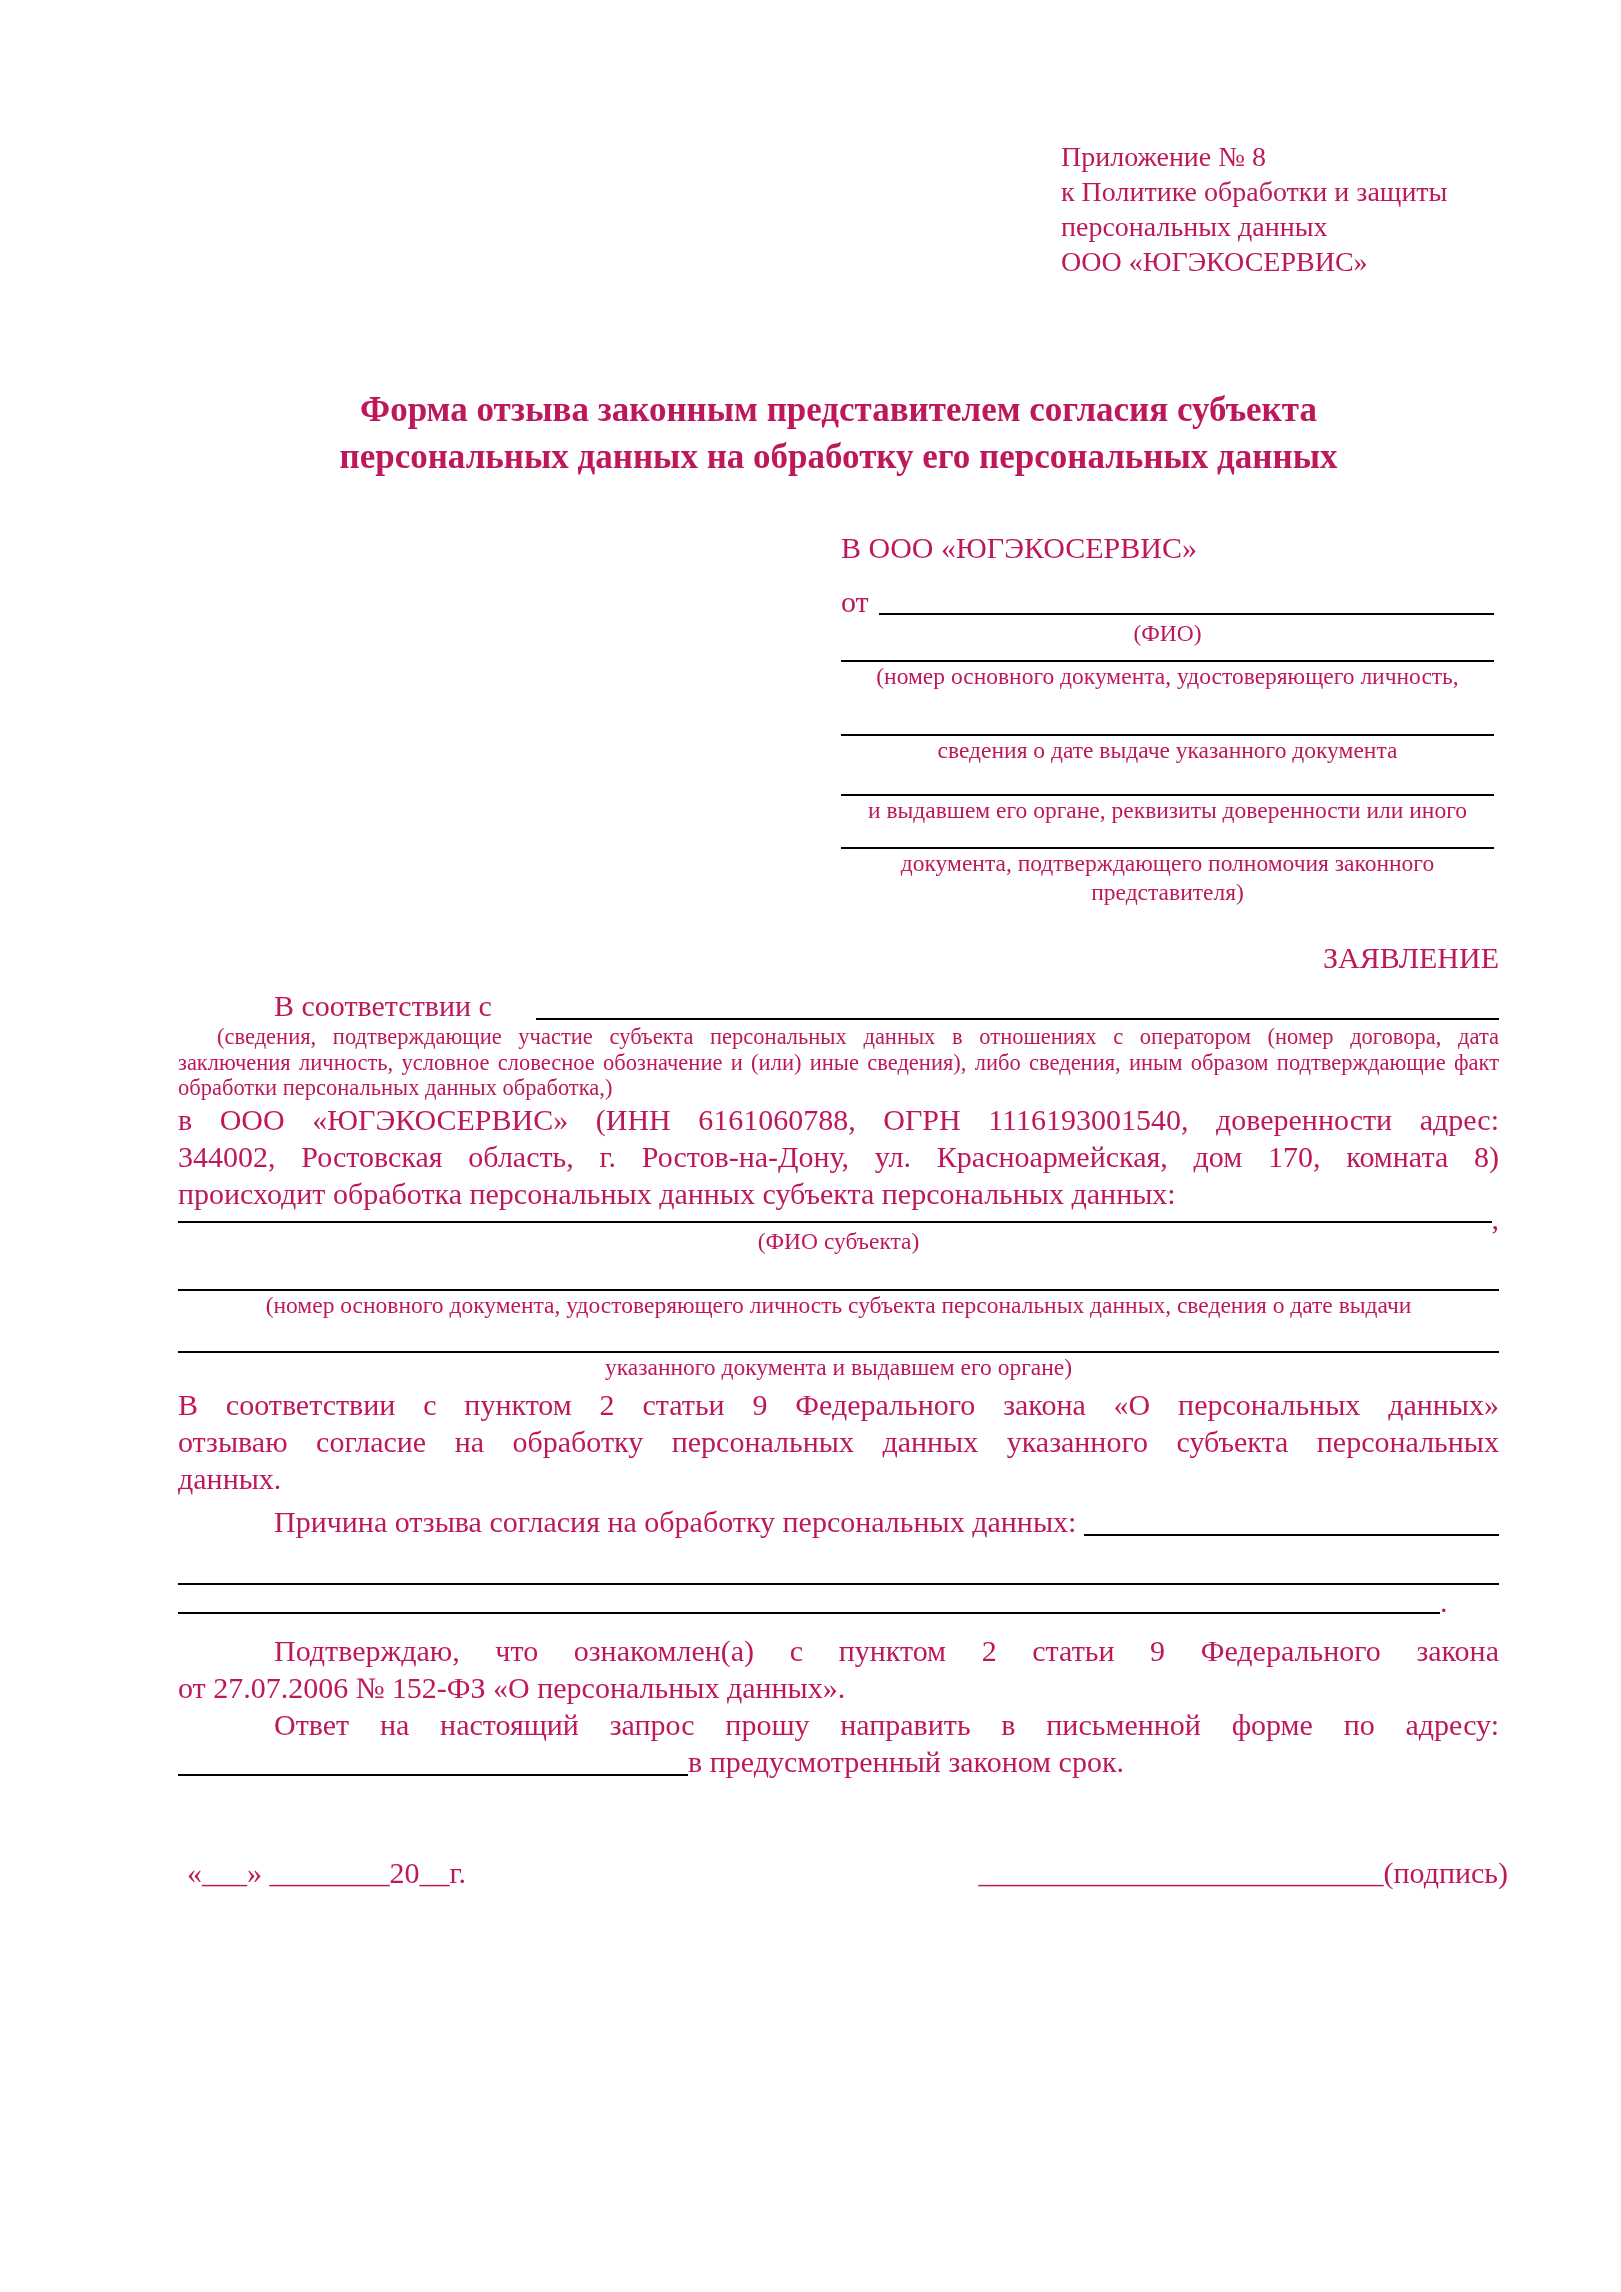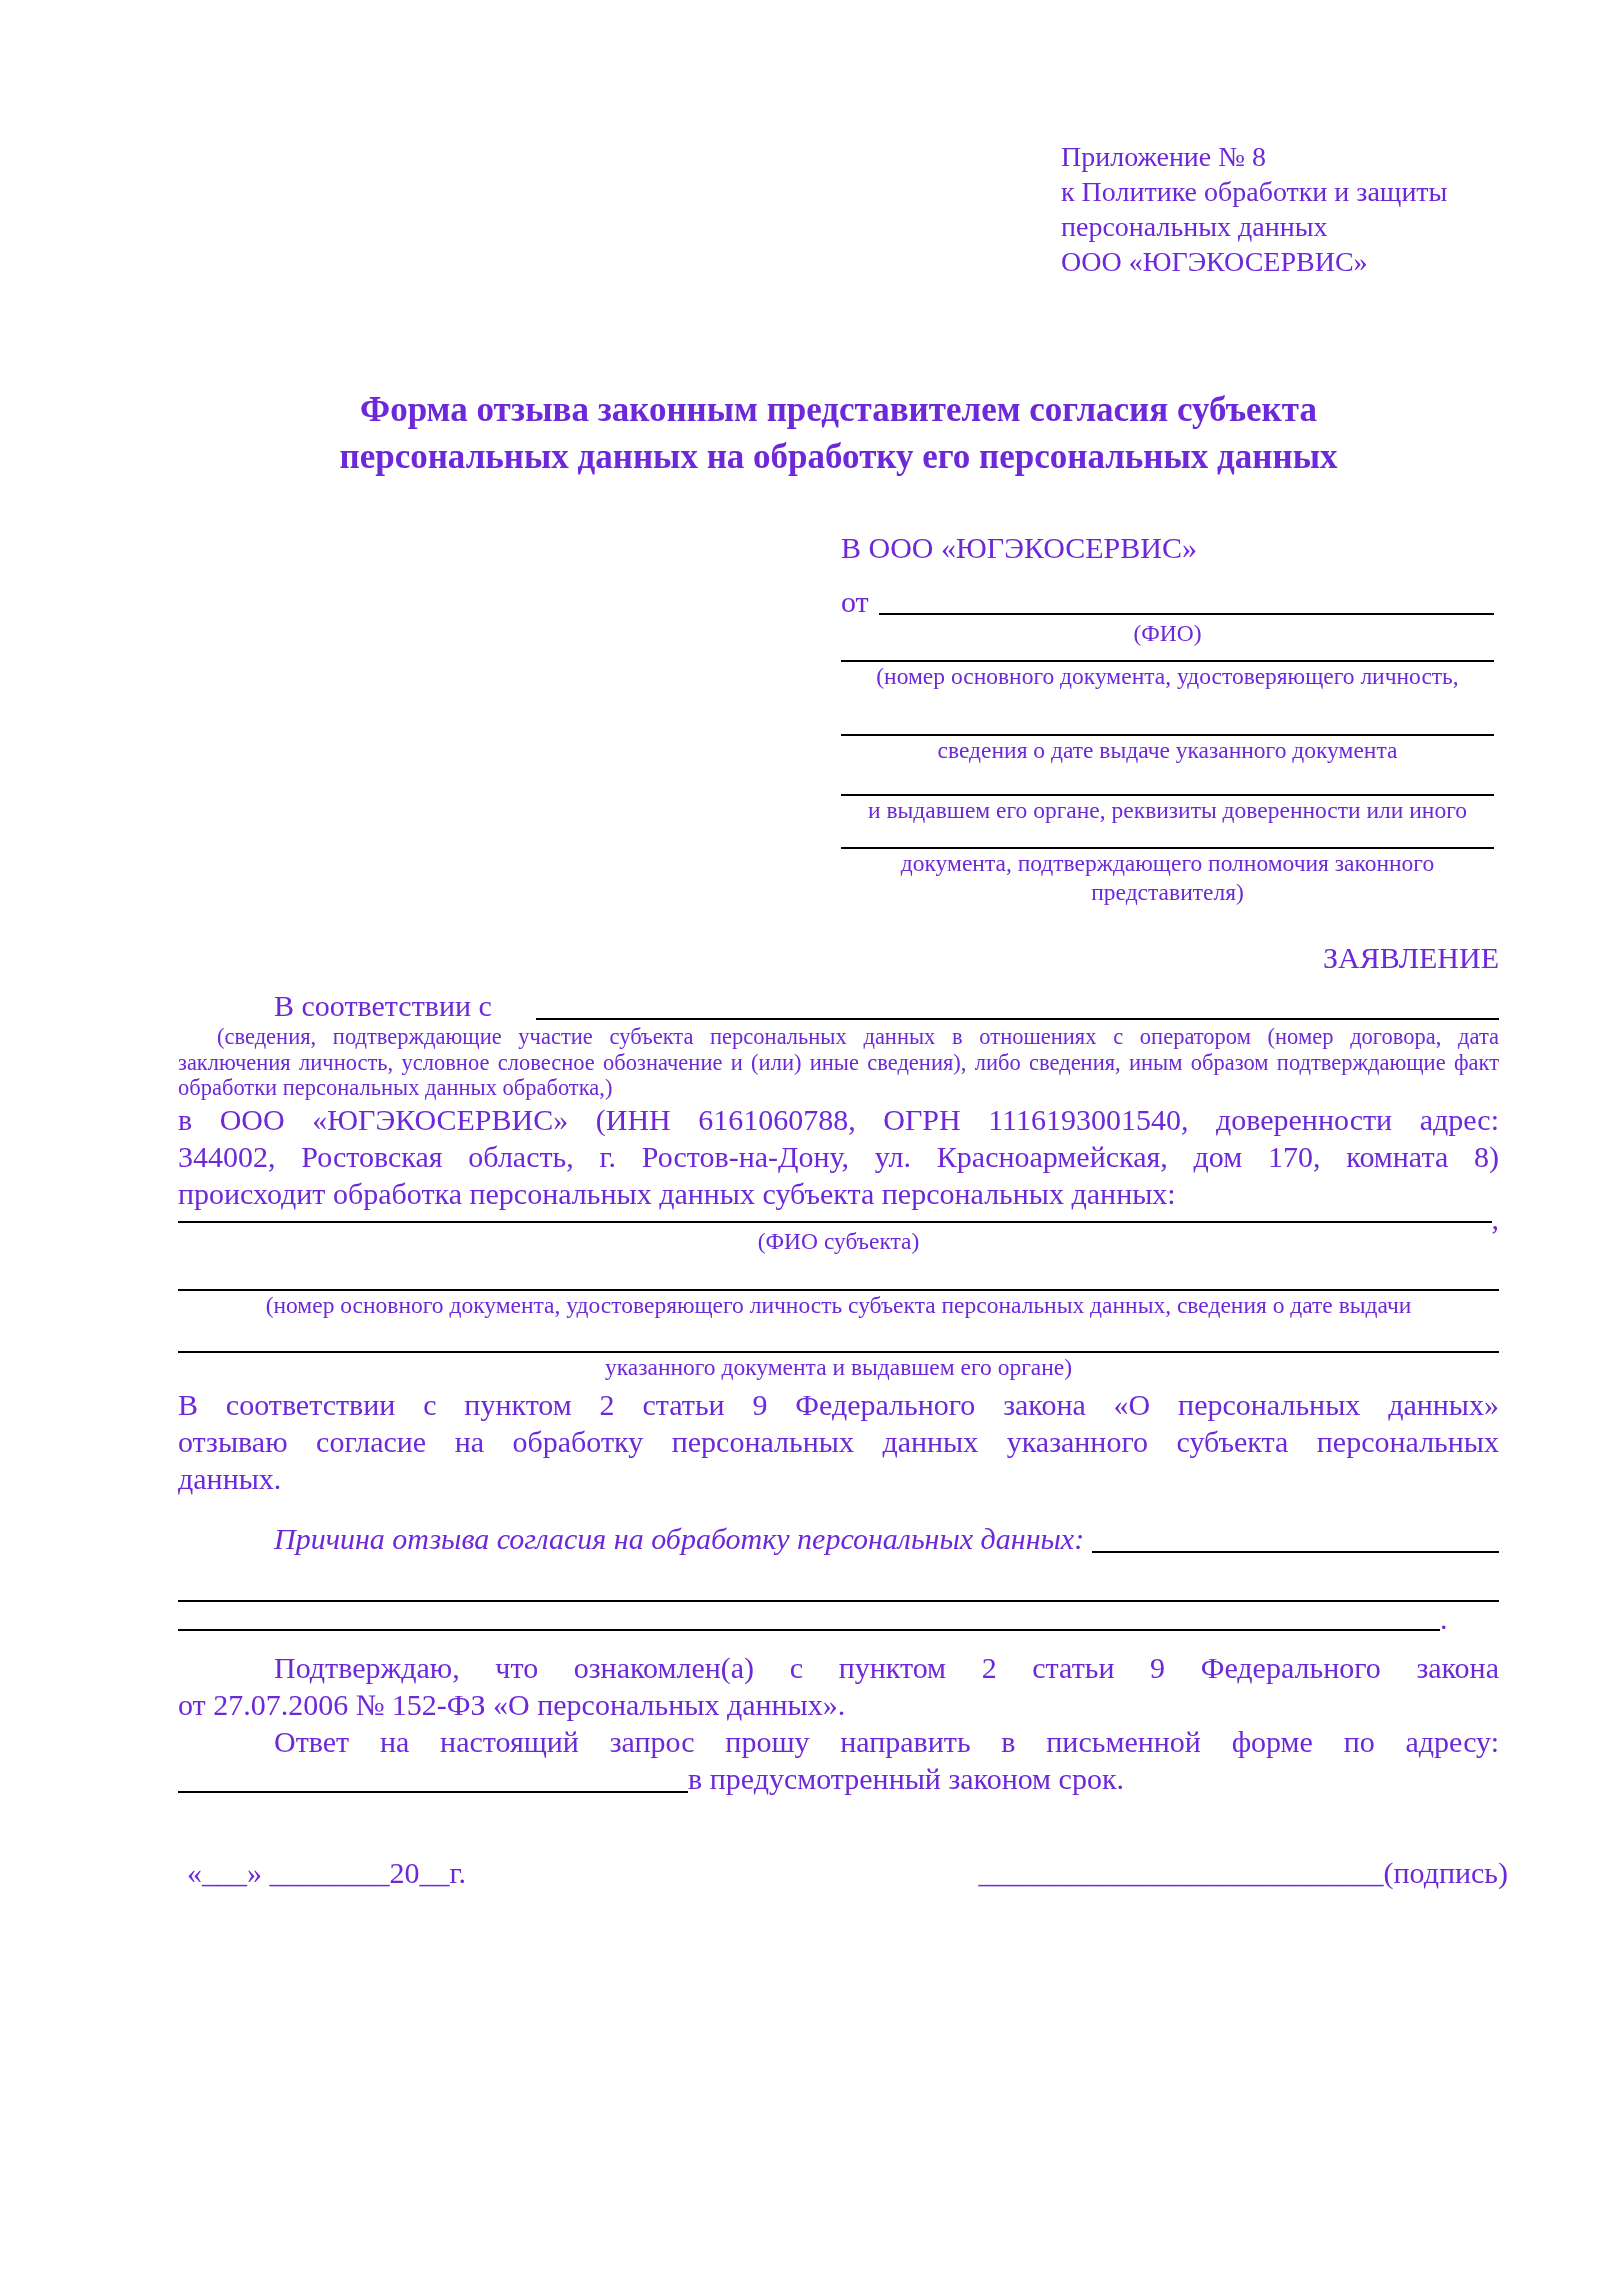--- a/index.html
+++ b/index.html
@@ -1,20 +1,20 @@
 <!DOCTYPE html>
 <html><head>
 <meta charset="utf-8">
 <style>
   html, body { margin:0; padding:0; background:#ffffff; }
   .page {
     position:relative;
     width:1621px; height:2293px;
     background:#ffffff;
-    color:#6d28d9;
+    color:#be185d;
     font-family:"Liberation Serif","DejaVu Serif",serif;
     overflow:hidden;
   }
 
   
   .appendix { position:absolute; left:1061px; top:139px; font-size:28px; line-height:35px; }
 
   
   .title {
     position:absolute; left:178px; top:386px; width:1321px;
@@ -51,21 +51,21 @@
   .par { }
   .fio-row { height:15.7px; }
   .tail { line-height:15.7px; white-space:nowrap; }
   .cap2 { text-align:center; font-size:23.5px; height:29px; line-height:29px; }
   .blankline { border-bottom:2.9px solid #000; }
   .blA { height:33px; }
   .blB { height:31px; }
   .blC { height:43px; }
 
   .law { margin-top:3.9px; }
-  .reason-row { margin-top:21px; height:39px; padding-left:96px;font-style:italic; }
+  .reason-row { margin-top:4px; height:39px; padding-left:96px; }
   .reason-row .label { white-space:nowrap; }
   .reason-row .fill { margin-left:7.8px; }
 
   .period-row { height:33px; }
   .period-row .fill { flex:0 0 auto; width:1262px; }
   .period-row .tail { line-height:33px; }
 
   .confirm { margin-top:13.7px; }
   .ind-line { text-indent:96px; }
 

